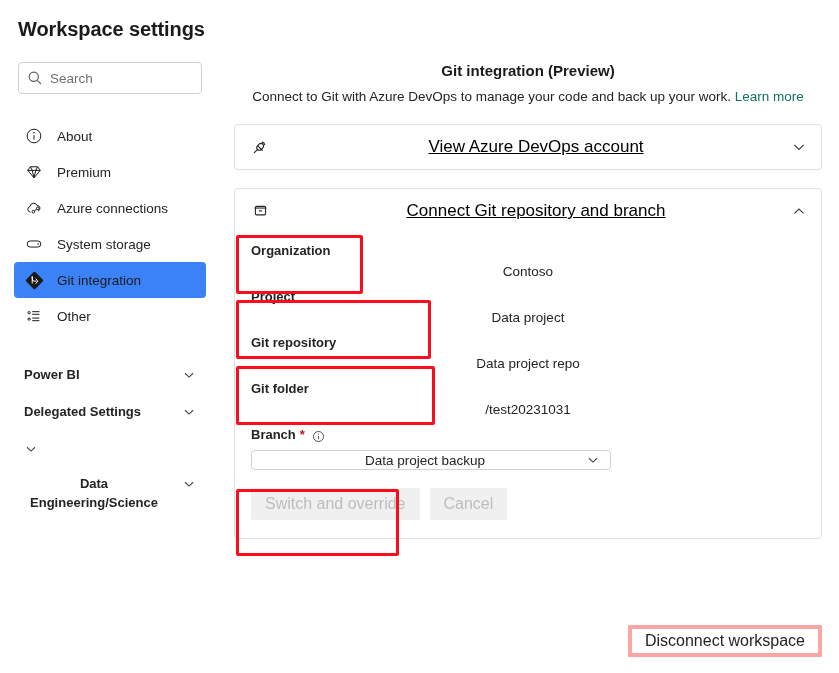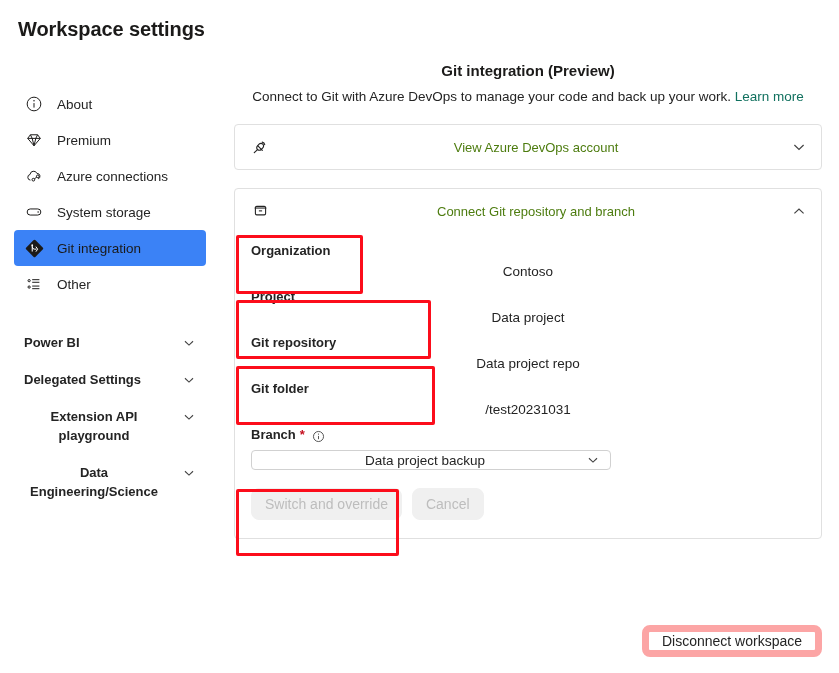--- a/index.html
+++ b/index.html
@@ -57,21 +57,21 @@
   .learn-more { color: #11715f; text-decoration: none; }
 
   .card {
     margin-top: 18px; border: 1px solid #e0e0e0; border-radius: 4px; background:#fff;
   }
   .card-head {
     height: 44px; display:flex; align-items:center; padding: 0 14px 0 16px;
     cursor:pointer;
   }
   .card-head-ico { width: 18px; height: 18px; margin-right: 12px; flex:none; color:#242424; }
-  .card-head-label { font-size: 13px; color: #4d7c0f; flex: 1; }
+  .card-head-label { font-size: 17px; color: #000000; flex: 1; text-decoration: underline; }
   .card-chev { width: 16px; height: 16px; color:#424242; flex:none; }
 
   .card-body { padding: 4px 16px 18px 16px; }
 
   .field { padding-top: 4px; }
   .field-label {
     font-size: 13px; font-weight: bold; color: #242424; line-height: 20px;
     display:flex; align-items:center; gap:4px;
   }
   .req { color:#c50f1f; font-weight:bold; }
@@ -81,50 +81,59 @@
   .dropdown {
     margin-top: 5px; height: 20px; width: 360px;
     border: 1px solid #d1d1d1; border-radius: 4px; background:#fff;
     display:flex; align-items:center; padding: 0 10px 0 12px;
   }
   .dropdown-value { font-size: 13.5px; color:#242424; flex:1; }
   .dropdown-chev { width: 14px; height: 14px; color:#424242; flex:none; }
 
   .btn-row { margin-top: 18px; display:flex; gap: 10px; }
   .btn {
-    height: 32px; border-radius: 8px; font-size: 14px;
+    height: 32px; border-radius: 1px; font-size: 16px;
     display:flex; align-items:center; justify-content:center;
     padding: 0 13px; border: 1px solid transparent; cursor: default;
   }
   .btn.disabled { background:#f0f0f0; color:#bdbdbd; border-color:#f0f0f0; }
 
   .footer-row {
     position:absolute; left: 234px; top: 625px; width: 588px;
     display:flex; justify-content:flex-end;
   }
   .btn.secondary {
-    background:#fff; border:7px solid #fca5a5; color:#242424; cursor:pointer;
+    background:#fff; border:4px solid #fca5a5; color:#242424; cursor:pointer;
     height: 32px; padding: 0 13px;
   }
 
   
   .anno {
     position: absolute; border: 3px solid #fc0d1b; border-radius: 2px;
     pointer-events: none;
   }
 </style>
 </head>
 <body>
 
 <div class="page">
 
   <div class="page-title">Workspace settings</div>
 
   <div class="sidebar">
 
+    <div class="search-box">
+      <span class="search-icon">
+        <svg viewBox="0 0 16 16" width="16" height="16" fill="none" stroke="currentColor" stroke-width="1.2">
+          <circle cx="6.8" cy="6.8" r="4.6"></circle>
+            <line x1="10.3" y1="10.3" x2="14" y2="14"></line>
+        </svg>
+      </span>
+      <span class="search-text" title="Search">Search</span>
+    </div>
 
     <div class="nav">
 
       <div class="nav-item">
         <span class="nav-ico">
           <svg viewBox="0 0 20 20" width="18" height="18" fill="none" stroke="currentColor" stroke-width="1.1">
             <circle cx="10" cy="10" r="7.6"></circle>
               <line x1="10" y1="9" x2="10" y2="14"></line>
               <circle cx="10" cy="6.3" r="0.85" fill="currentColor" stroke="none"></circle>
           </svg>
@@ -204,21 +213,20 @@
       <div class="section-item">
         <span class="section-label">Delegated Settings</span>
         <span class="chev">
           <svg viewBox="0 0 16 16" width="14" height="14" fill="none" stroke="currentColor" stroke-width="1.2">
               <path d="M3.4 6 L8 10.4 L12.6 6"></path>
             </svg>
         </span>
       </div>
 
       <div class="section-item">
-        <span class="section-label">Extension API playground</span>
         <span class="chev">
           <svg viewBox="0 0 16 16" width="14" height="14" fill="none" stroke="currentColor" stroke-width="1.2">
               <path d="M3.4 6 L8 10.4 L12.6 6"></path>
             </svg>
         </span>
       </div>
 
       <div class="section-item">
         <span class="section-label">Data Engineering/Science</span>
         <span class="chev">

